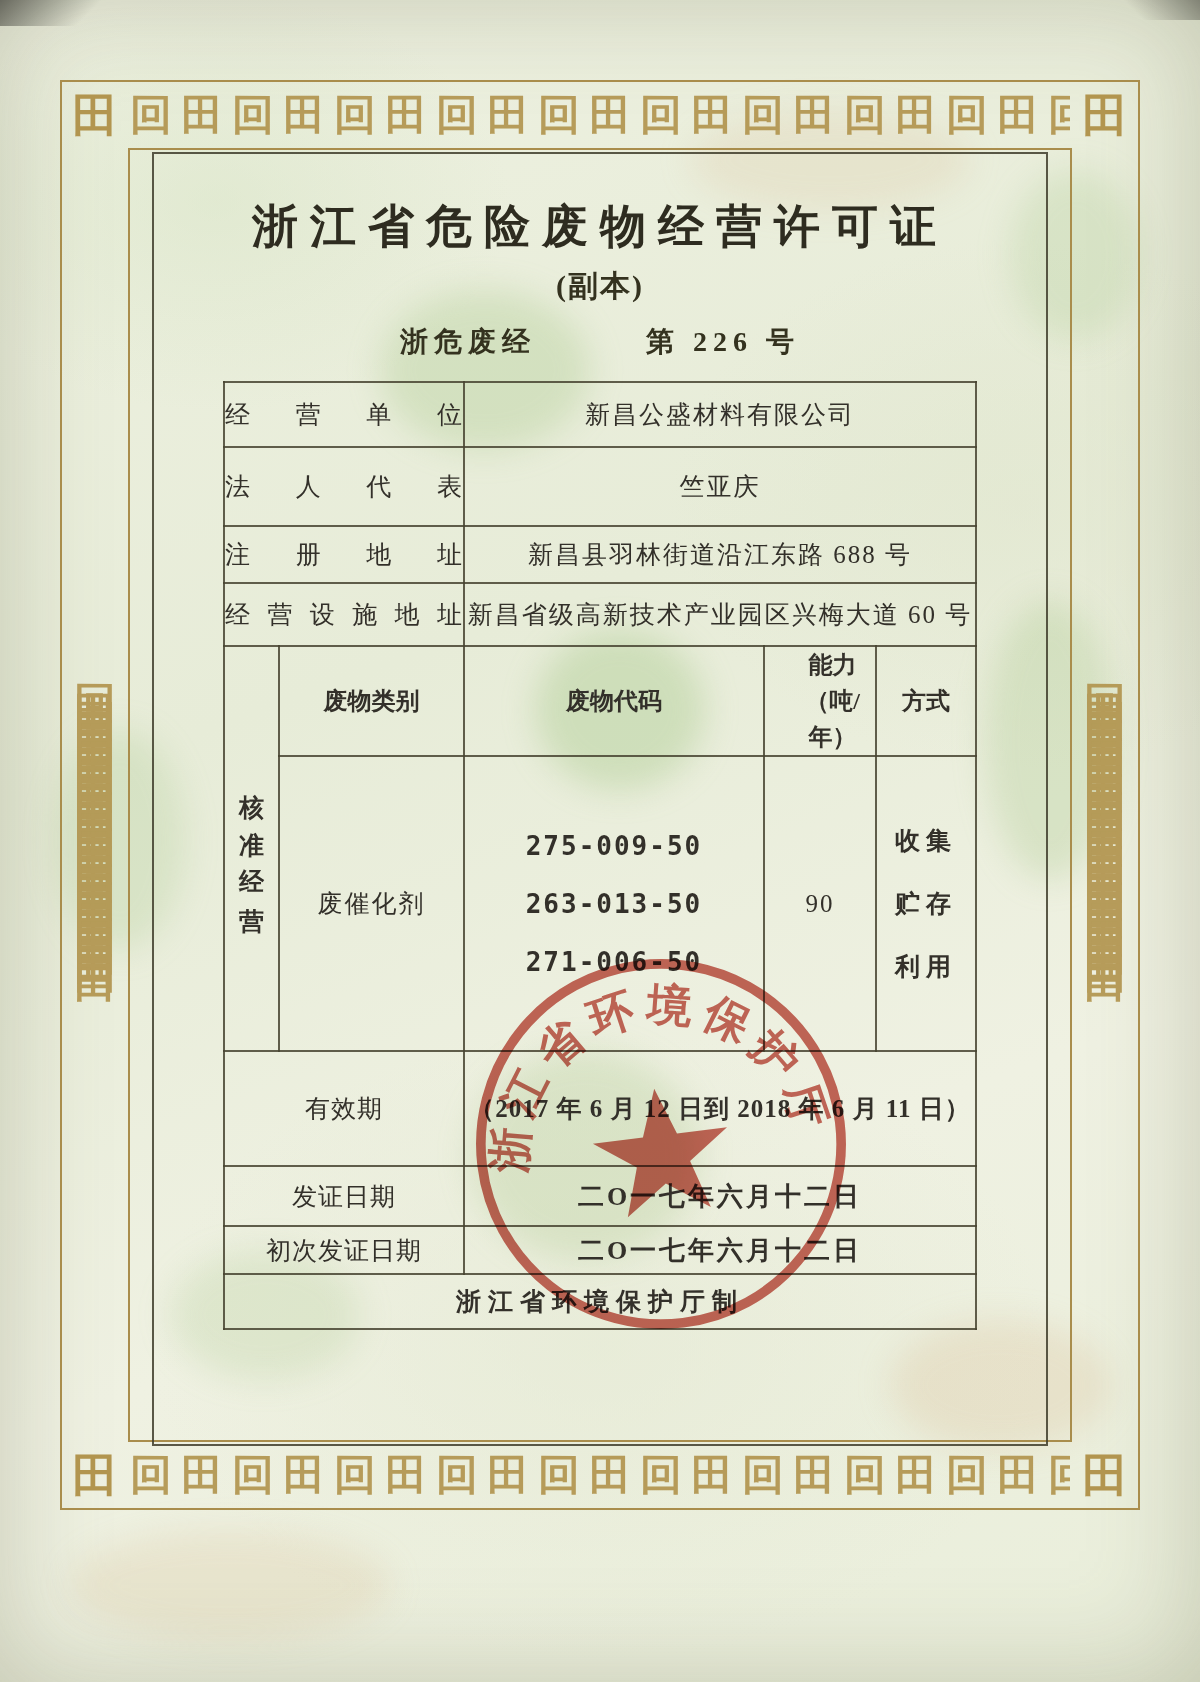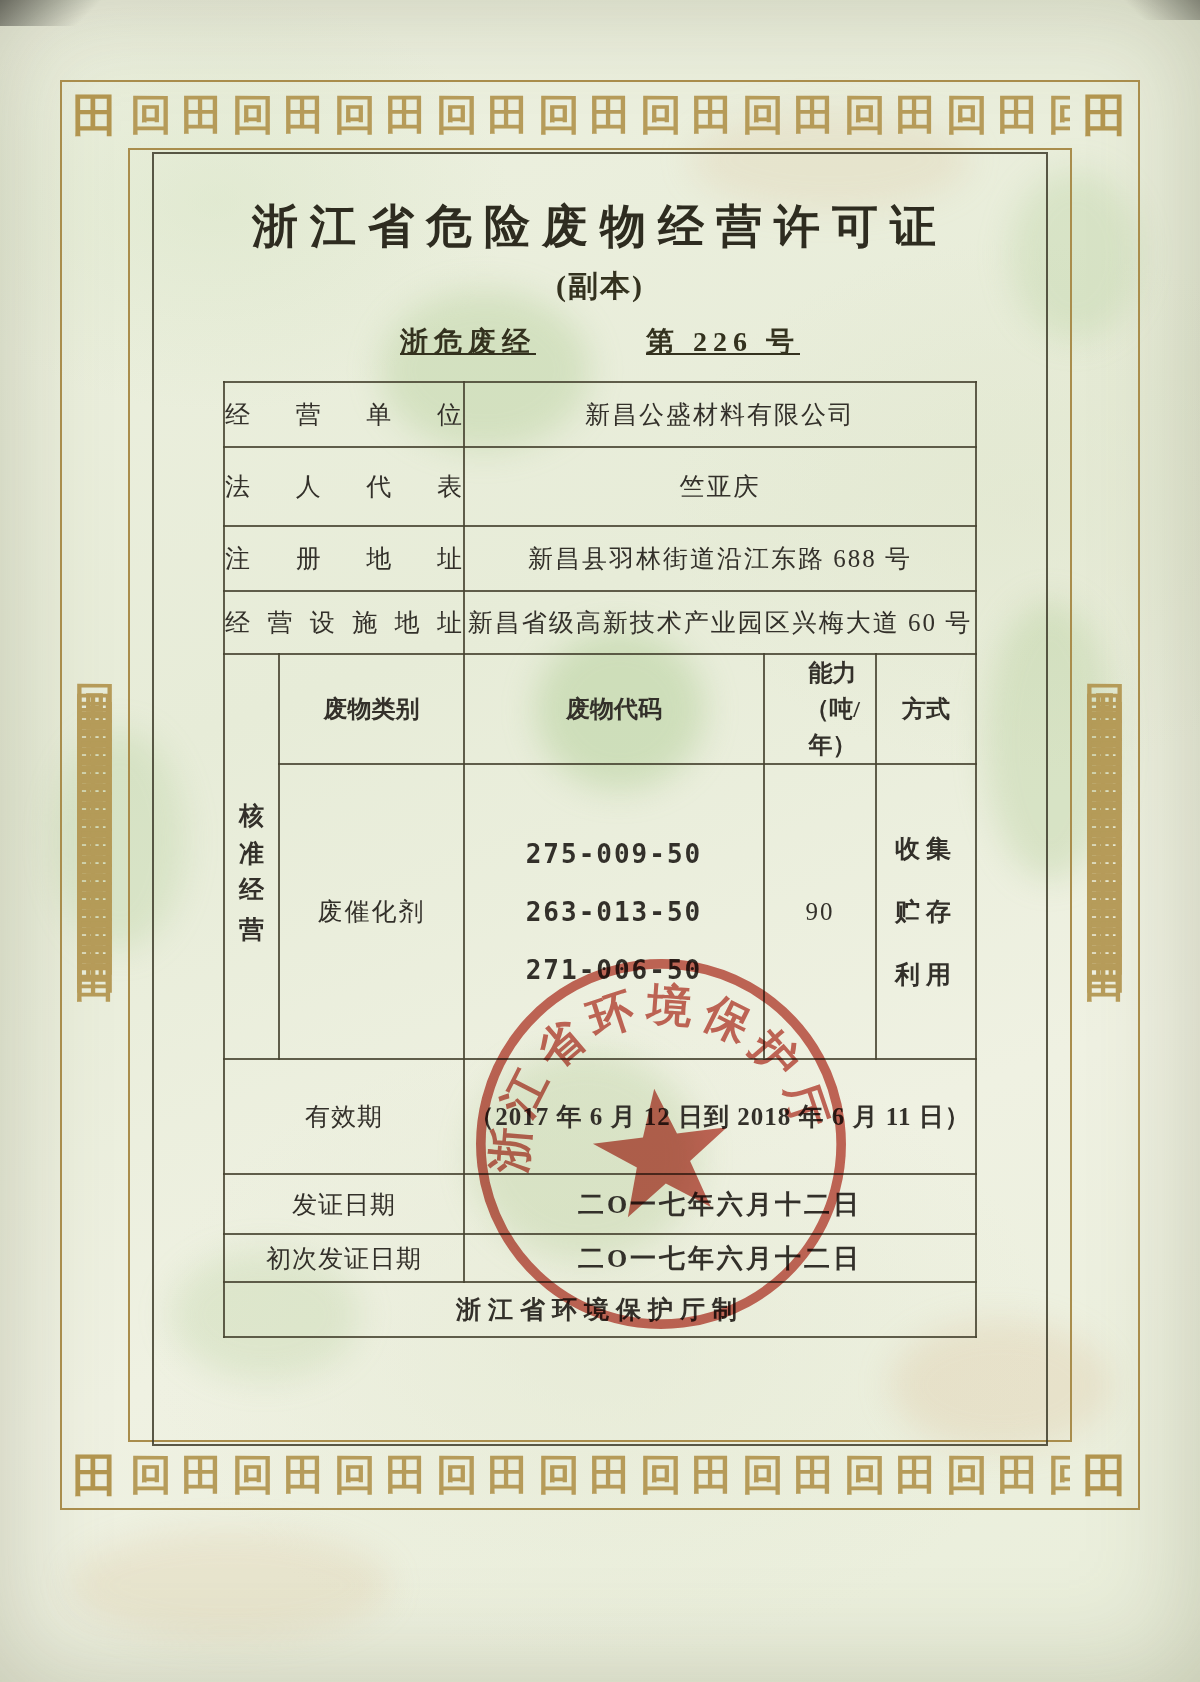--- a/index.html
+++ b/index.html
@@ -55,21 +55,21 @@
   .gcorner.tl{left:3px;top:3px;} .gcorner.tr{right:3px;top:3px;}
   .gcorner.bl{left:3px;bottom:3px;} .gcorner.br{right:3px;bottom:3px;}
 
   
   .inner-frame{position:absolute;left:152px;top:152px;width:892px;height:1290px;
     border:2px solid rgba(62,60,42,.85);color:#34321f;}
   .title{margin-top:42px;text-align:center;font-size:46px;font-weight:bold;
     letter-spacing:12px;color:#2e2c20;}
   .subtitle{margin-top:8px;text-align:center;font-size:30px;font-weight:bold;letter-spacing:2px;}
   .serial-line{margin-top:16px;display:flex;justify-content:center;gap:110px;
-    font-size:28px;font-weight:bold;letter-spacing:6px;text-decoration:underline;}
+    font-size:28px;font-weight:bold;letter-spacing:6px;}
 
   table.cert{margin:20px auto 0;border-collapse:collapse;table-layout:fixed;width:752px;}
   table.cert td{border:2px solid rgba(70,67,48,.85);padding:0;vertical-align:middle;
     color:#33302a;}
   .lbl{font-size:25px;font-weight:normal;text-align:justify;text-align-last:justify;
     padding:0 26px;letter-spacing:1px;}
   .val{font-size:25px;text-align:center;letter-spacing:2px;}
   .hdr{font-size:24px;font-weight:bold;text-align:center;}
   .side-vert{writing-mode:vertical-rl;text-orientation:upright;text-align:center;
     font-size:25px;font-weight:bold;letter-spacing:38px;padding-top:10px;}
@@ -136,21 +136,21 @@
       </colgroup>
       <tbody>
         <tr style="height:65px">
           <td colspan="2" class="lbl">经营单位</td>
           <td colspan="3" class="val">新昌公盛材料有限公司</td>
         </tr>
         <tr style="height:79px">
           <td colspan="2" class="lbl">法人代表</td>
           <td colspan="3" class="val">竺亚庆</td>
         </tr>
-        <tr style="height:65px">
+        <tr style="height:57px">
           <td colspan="2" class="lbl">注册地址</td>
           <td colspan="3" class="val">新昌县羽林街道沿江东路 688 号</td>
         </tr>
         <tr style="height:63px">
           <td colspan="2" class="lbl">经营设施地址</td>
           <td colspan="3" class="val">新昌省级高新技术产业园区兴梅大道 60 号</td>
         </tr>
         <tr style="height:84px">
           <td rowspan="2" class="side-vert">核准经营</td>
           <td class="hdr">废物类别</td>

